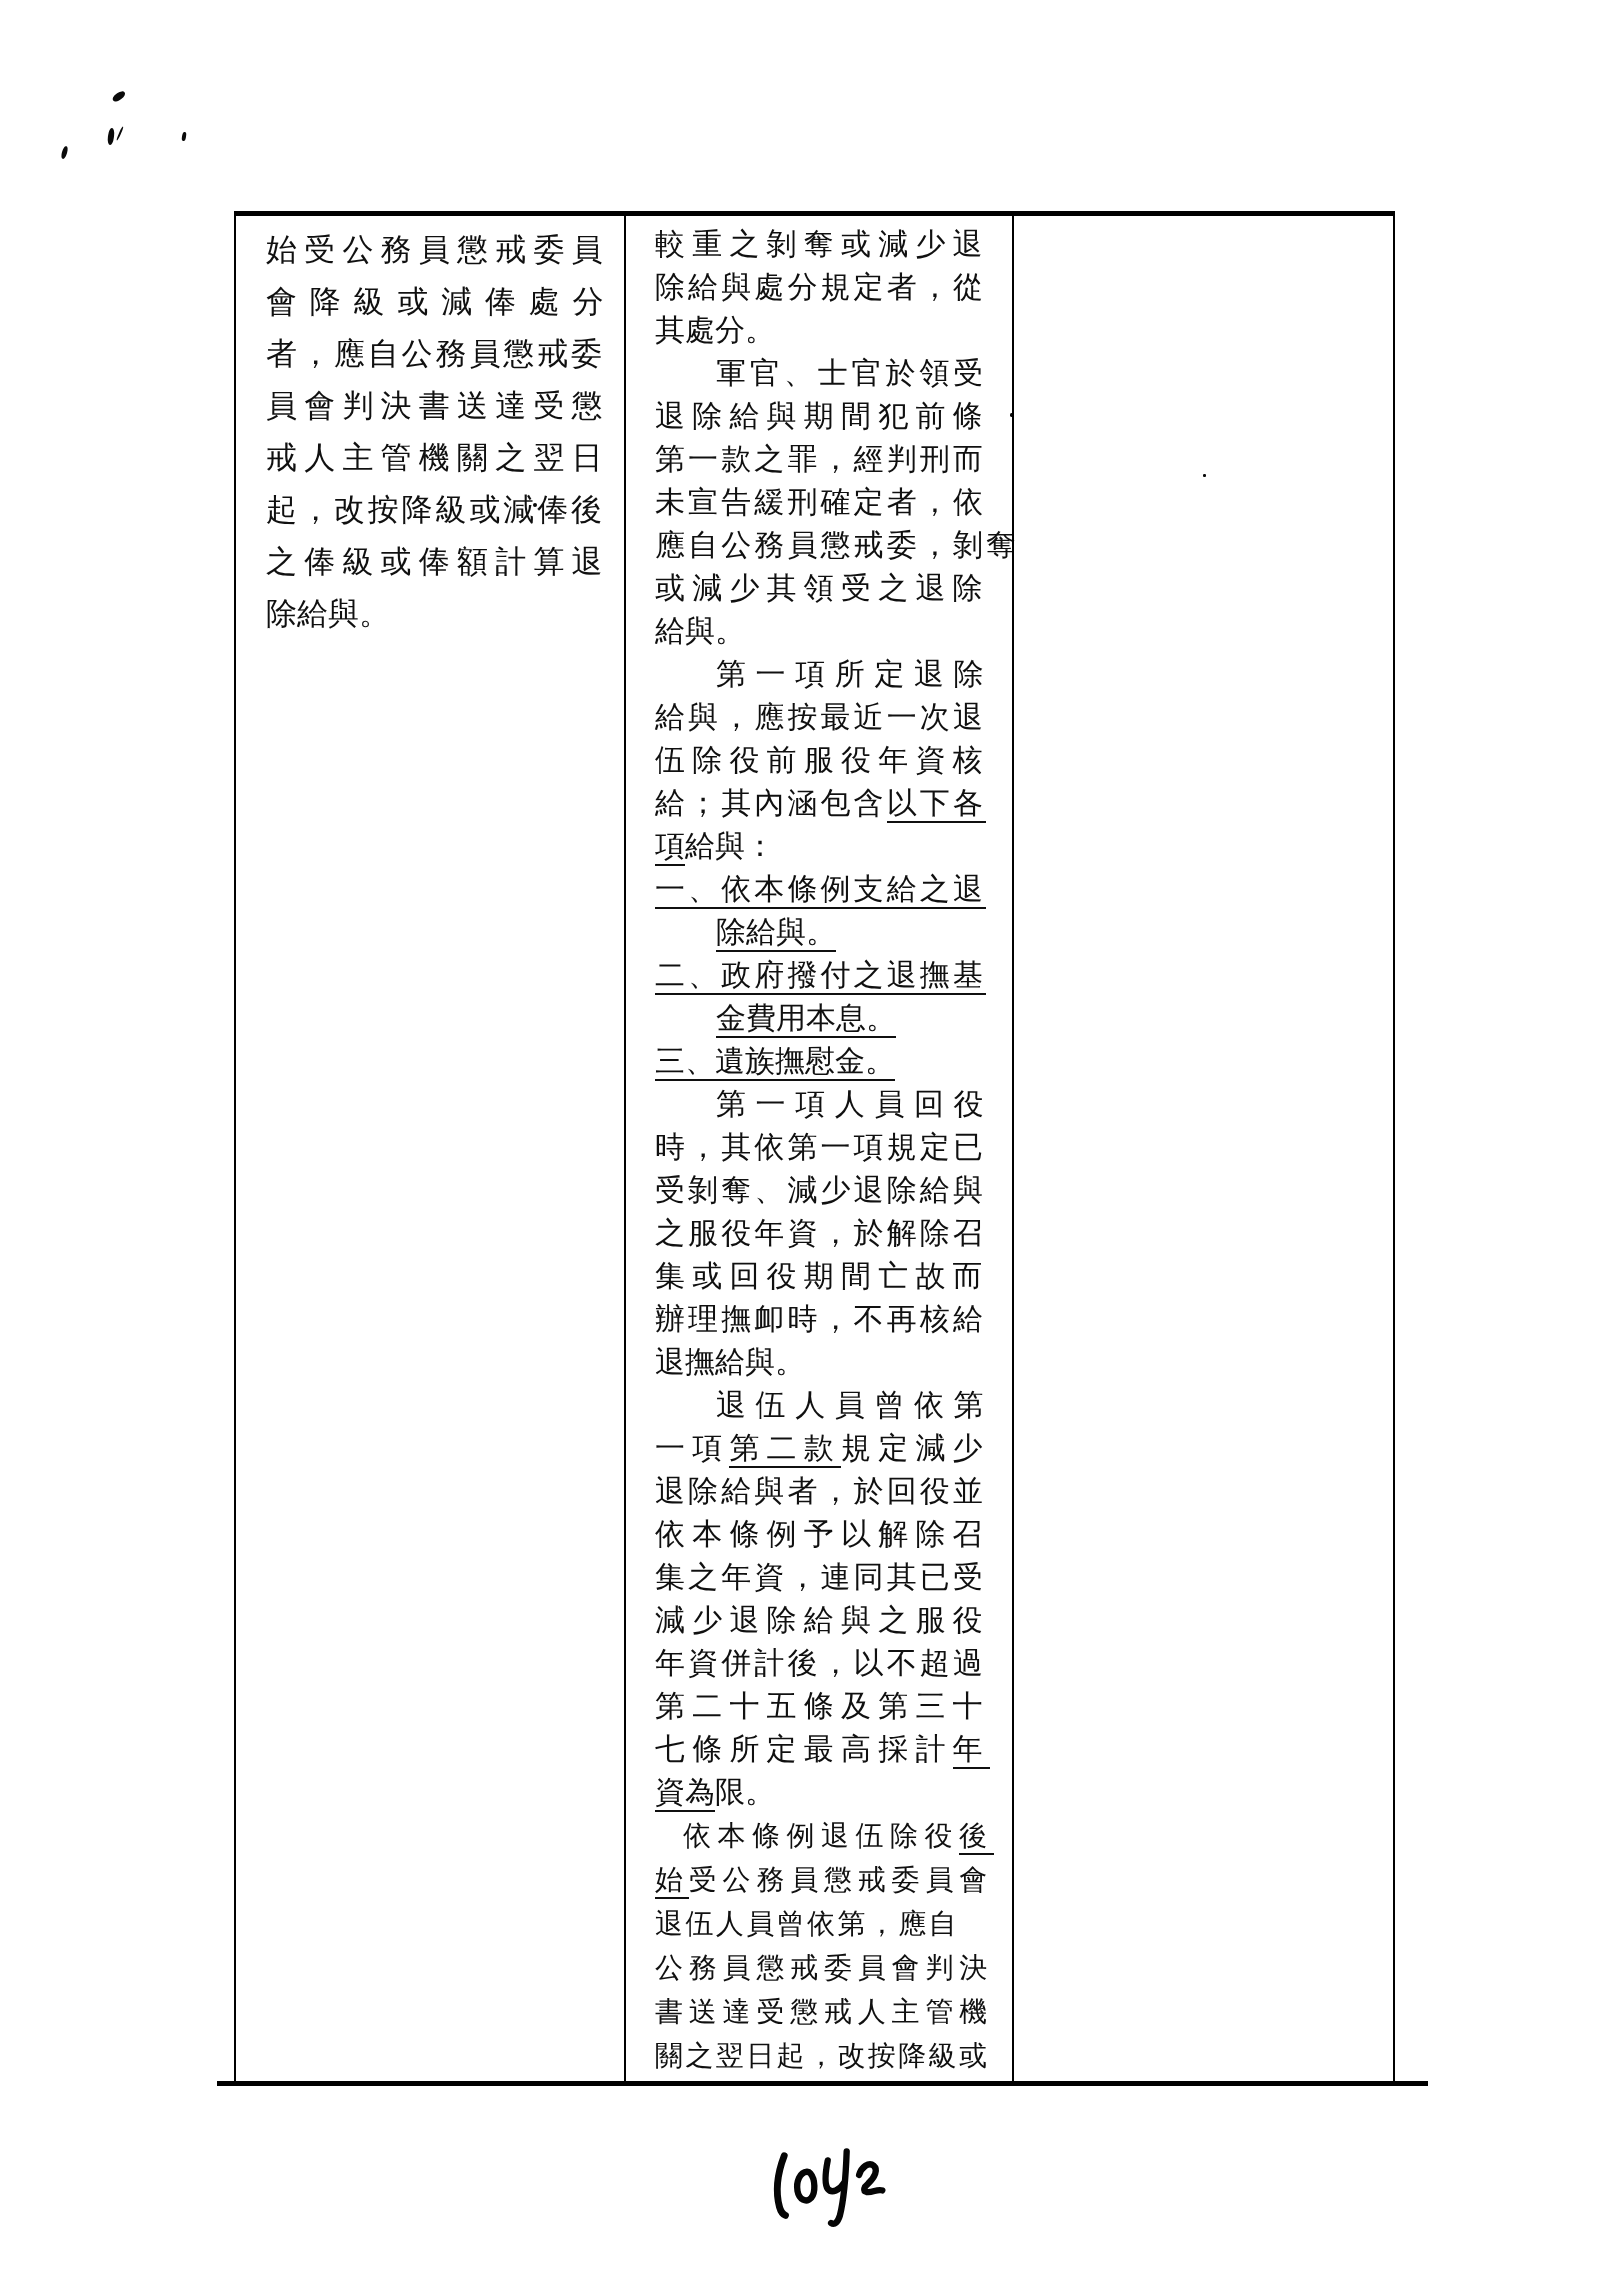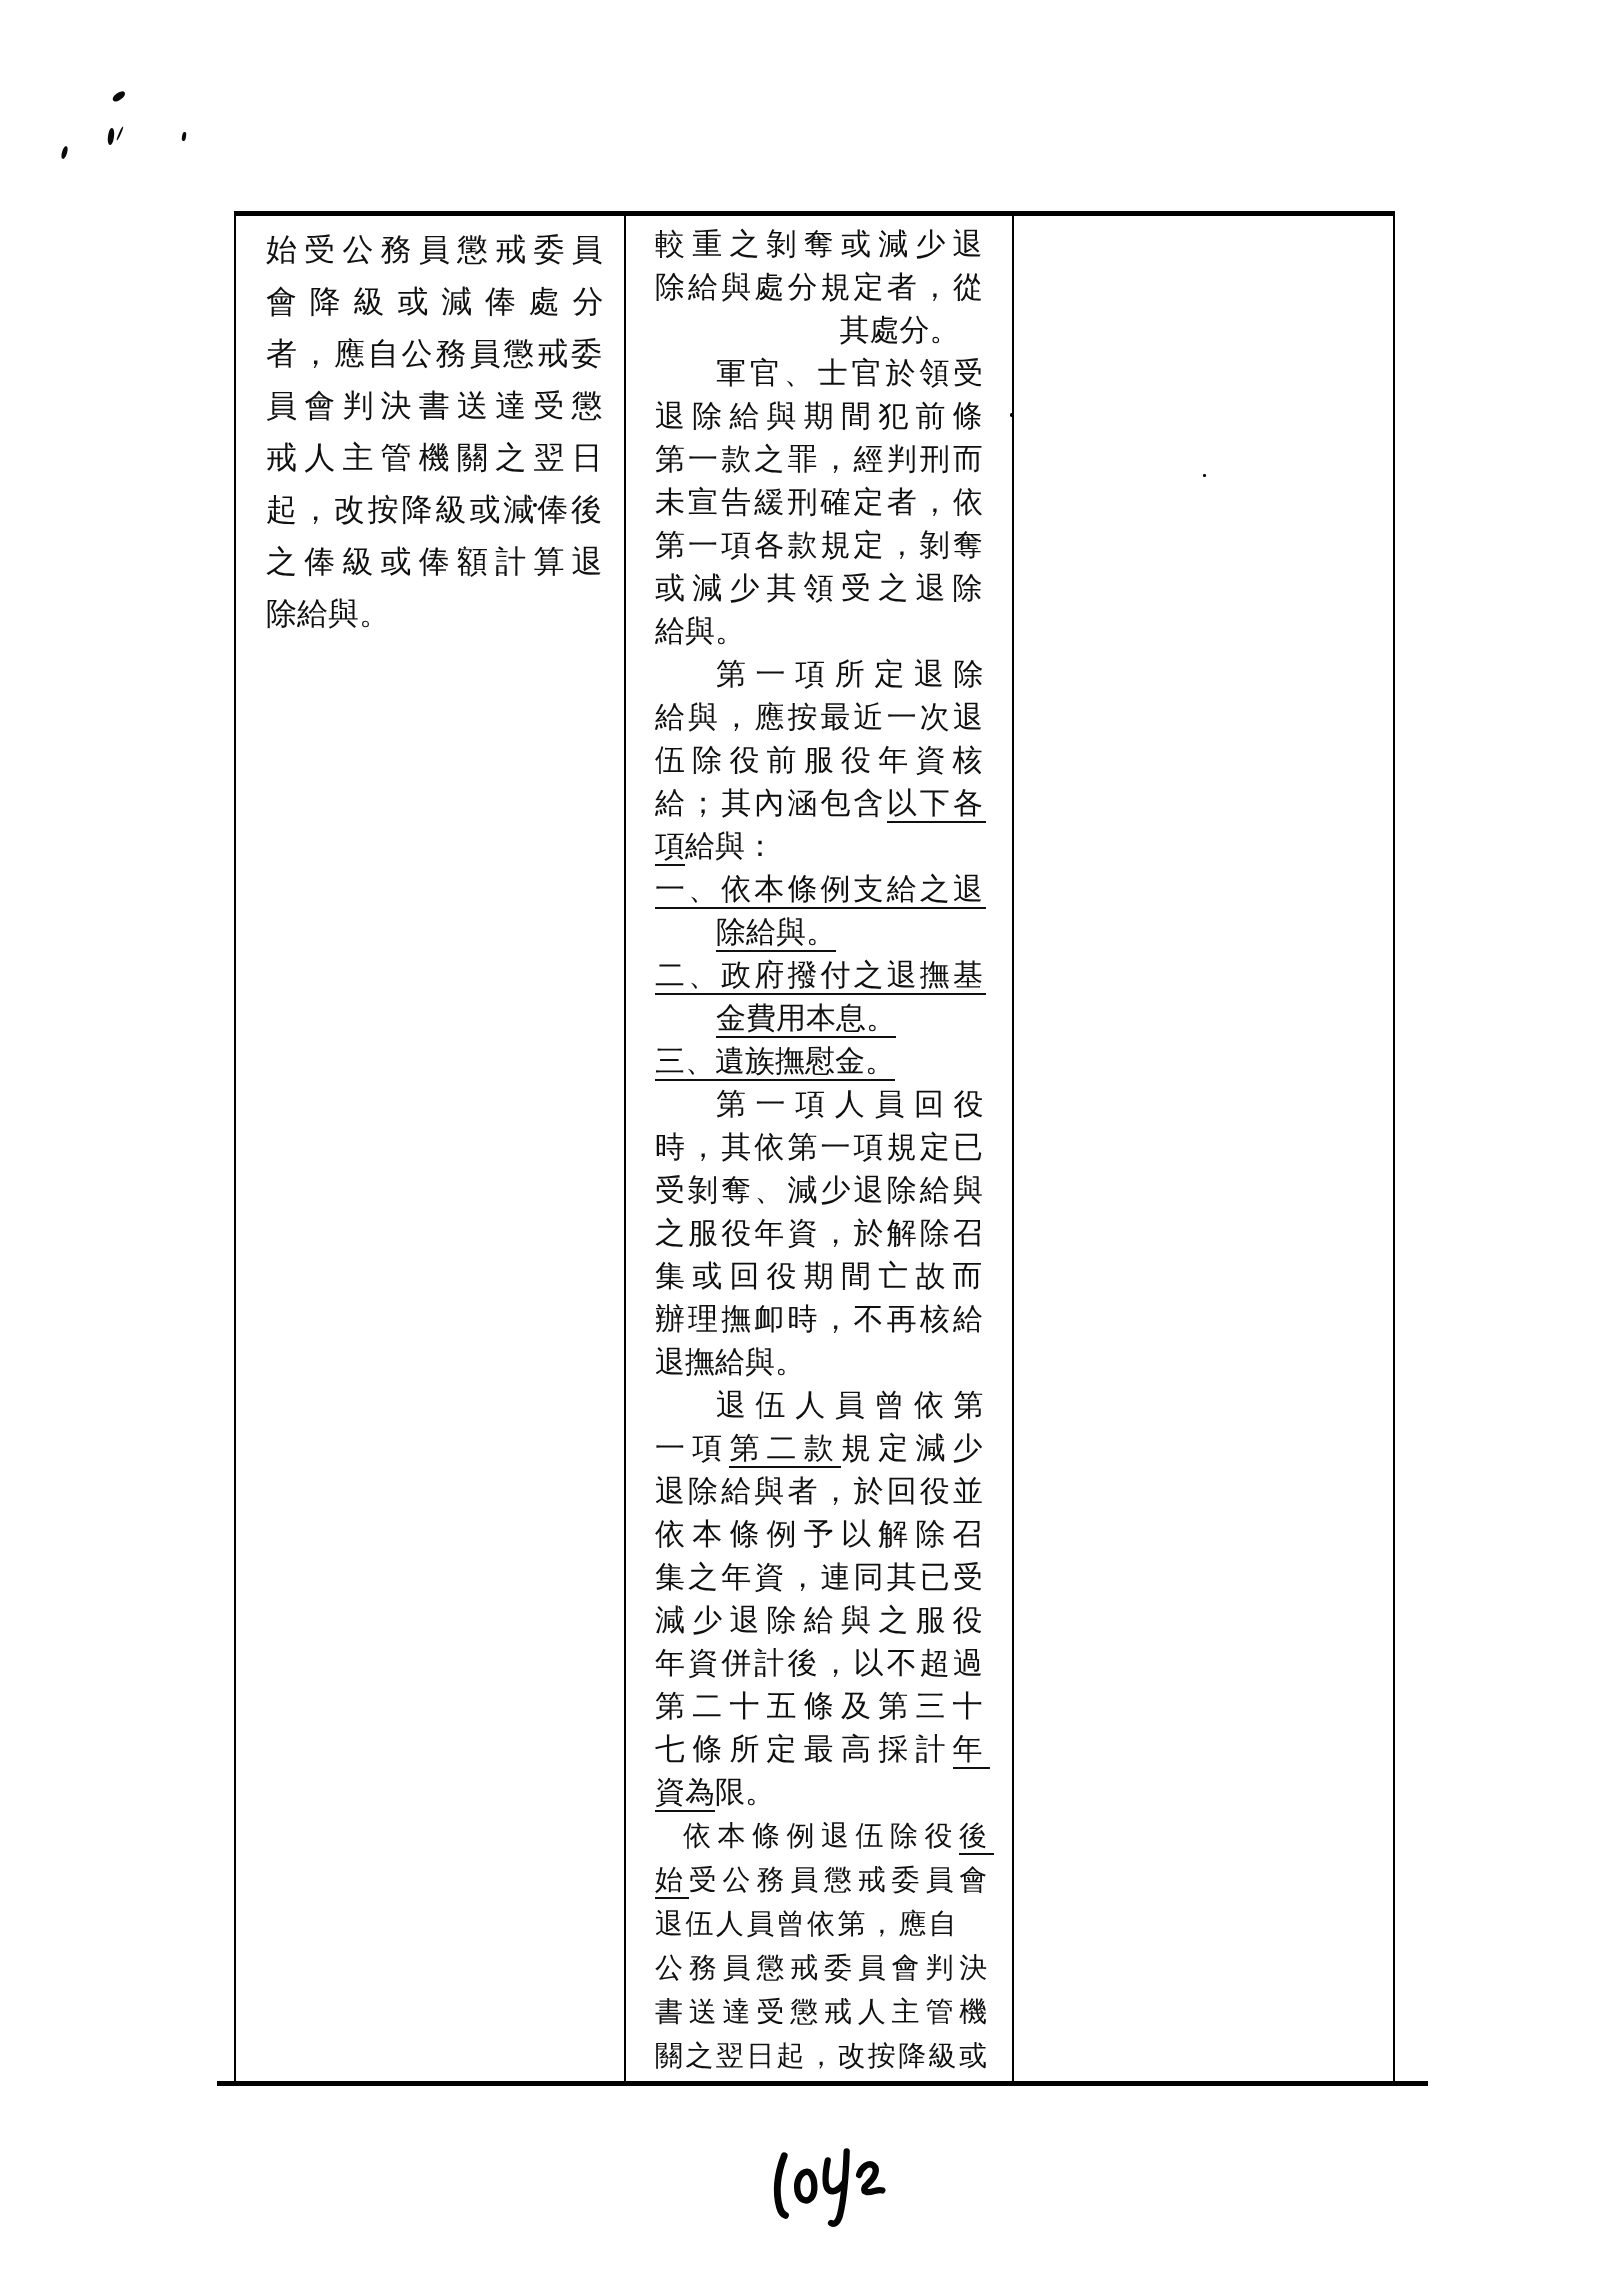--- a/index.html
+++ b/index.html
@@ -95,37 +95,37 @@
         </div>
       </div>
     <div class="col col-middle" id="col-middle">
         <div class="block main">
           <div class="line" style="padding-left: 0px;">
             <span class="txt" style="letter-spacing: 7.2px;"><span>較重之剝奪或減少退</span></span>
           </div>
           <div class="line" style="padding-left: 0px;">
             <span class="txt" style="letter-spacing: 3.1px;"><span>除給與處分規定者，從</span></span>
           </div>
-          <div class="line" style="padding-left: 0px; justify-content: flex-end;">
+          <div class="line" style="padding-left: 0px;">
             <span class="txt" style="letter-spacing: 0px;"><span>其處分。</span></span>
           </div>
           <div class="line" style="padding-left: 61px;">
             <span class="txt" style="letter-spacing: 3.9px;"><span>軍官、士官於領受</span></span>
           </div>
           <div class="line" style="padding-left: 0px;">
             <span class="txt" style="letter-spacing: 7.2px;"><span>退除給與期間犯前條</span></span>
           </div>
           <div class="line" style="padding-left: 0px;">
             <span class="txt" style="letter-spacing: 3.1px;"><span>第一款之罪，經判刑而</span></span>
           </div>
           <div class="line" style="padding-left: 0px;">
             <span class="txt" style="letter-spacing: 3.1px;"><span>未宣告緩刑確定者，依</span></span>
           </div>
           <div class="line" style="padding-left: 0px;">
-            <span class="txt" style="letter-spacing: 3.1px;"><span>第一項各款規定，剝奪</span></span>
+            <span class="txt" style="letter-spacing: 3.1px;"><span>應自公務員懲戒委，剝奪</span></span>
           </div>
           <div class="line" style="padding-left: 0px;">
             <span class="txt" style="letter-spacing: 7.2px;"><span>或減少其領受之退除</span></span>
           </div>
           <div class="line" style="padding-left: 0px;">
             <span class="txt" style="letter-spacing: 0px;"><span>給與。</span></span>
           </div>
           <div class="line" style="padding-left: 61px;">
             <span class="txt" style="letter-spacing: 9.6px;"><span>第一項所定退除</span></span>
           </div>

